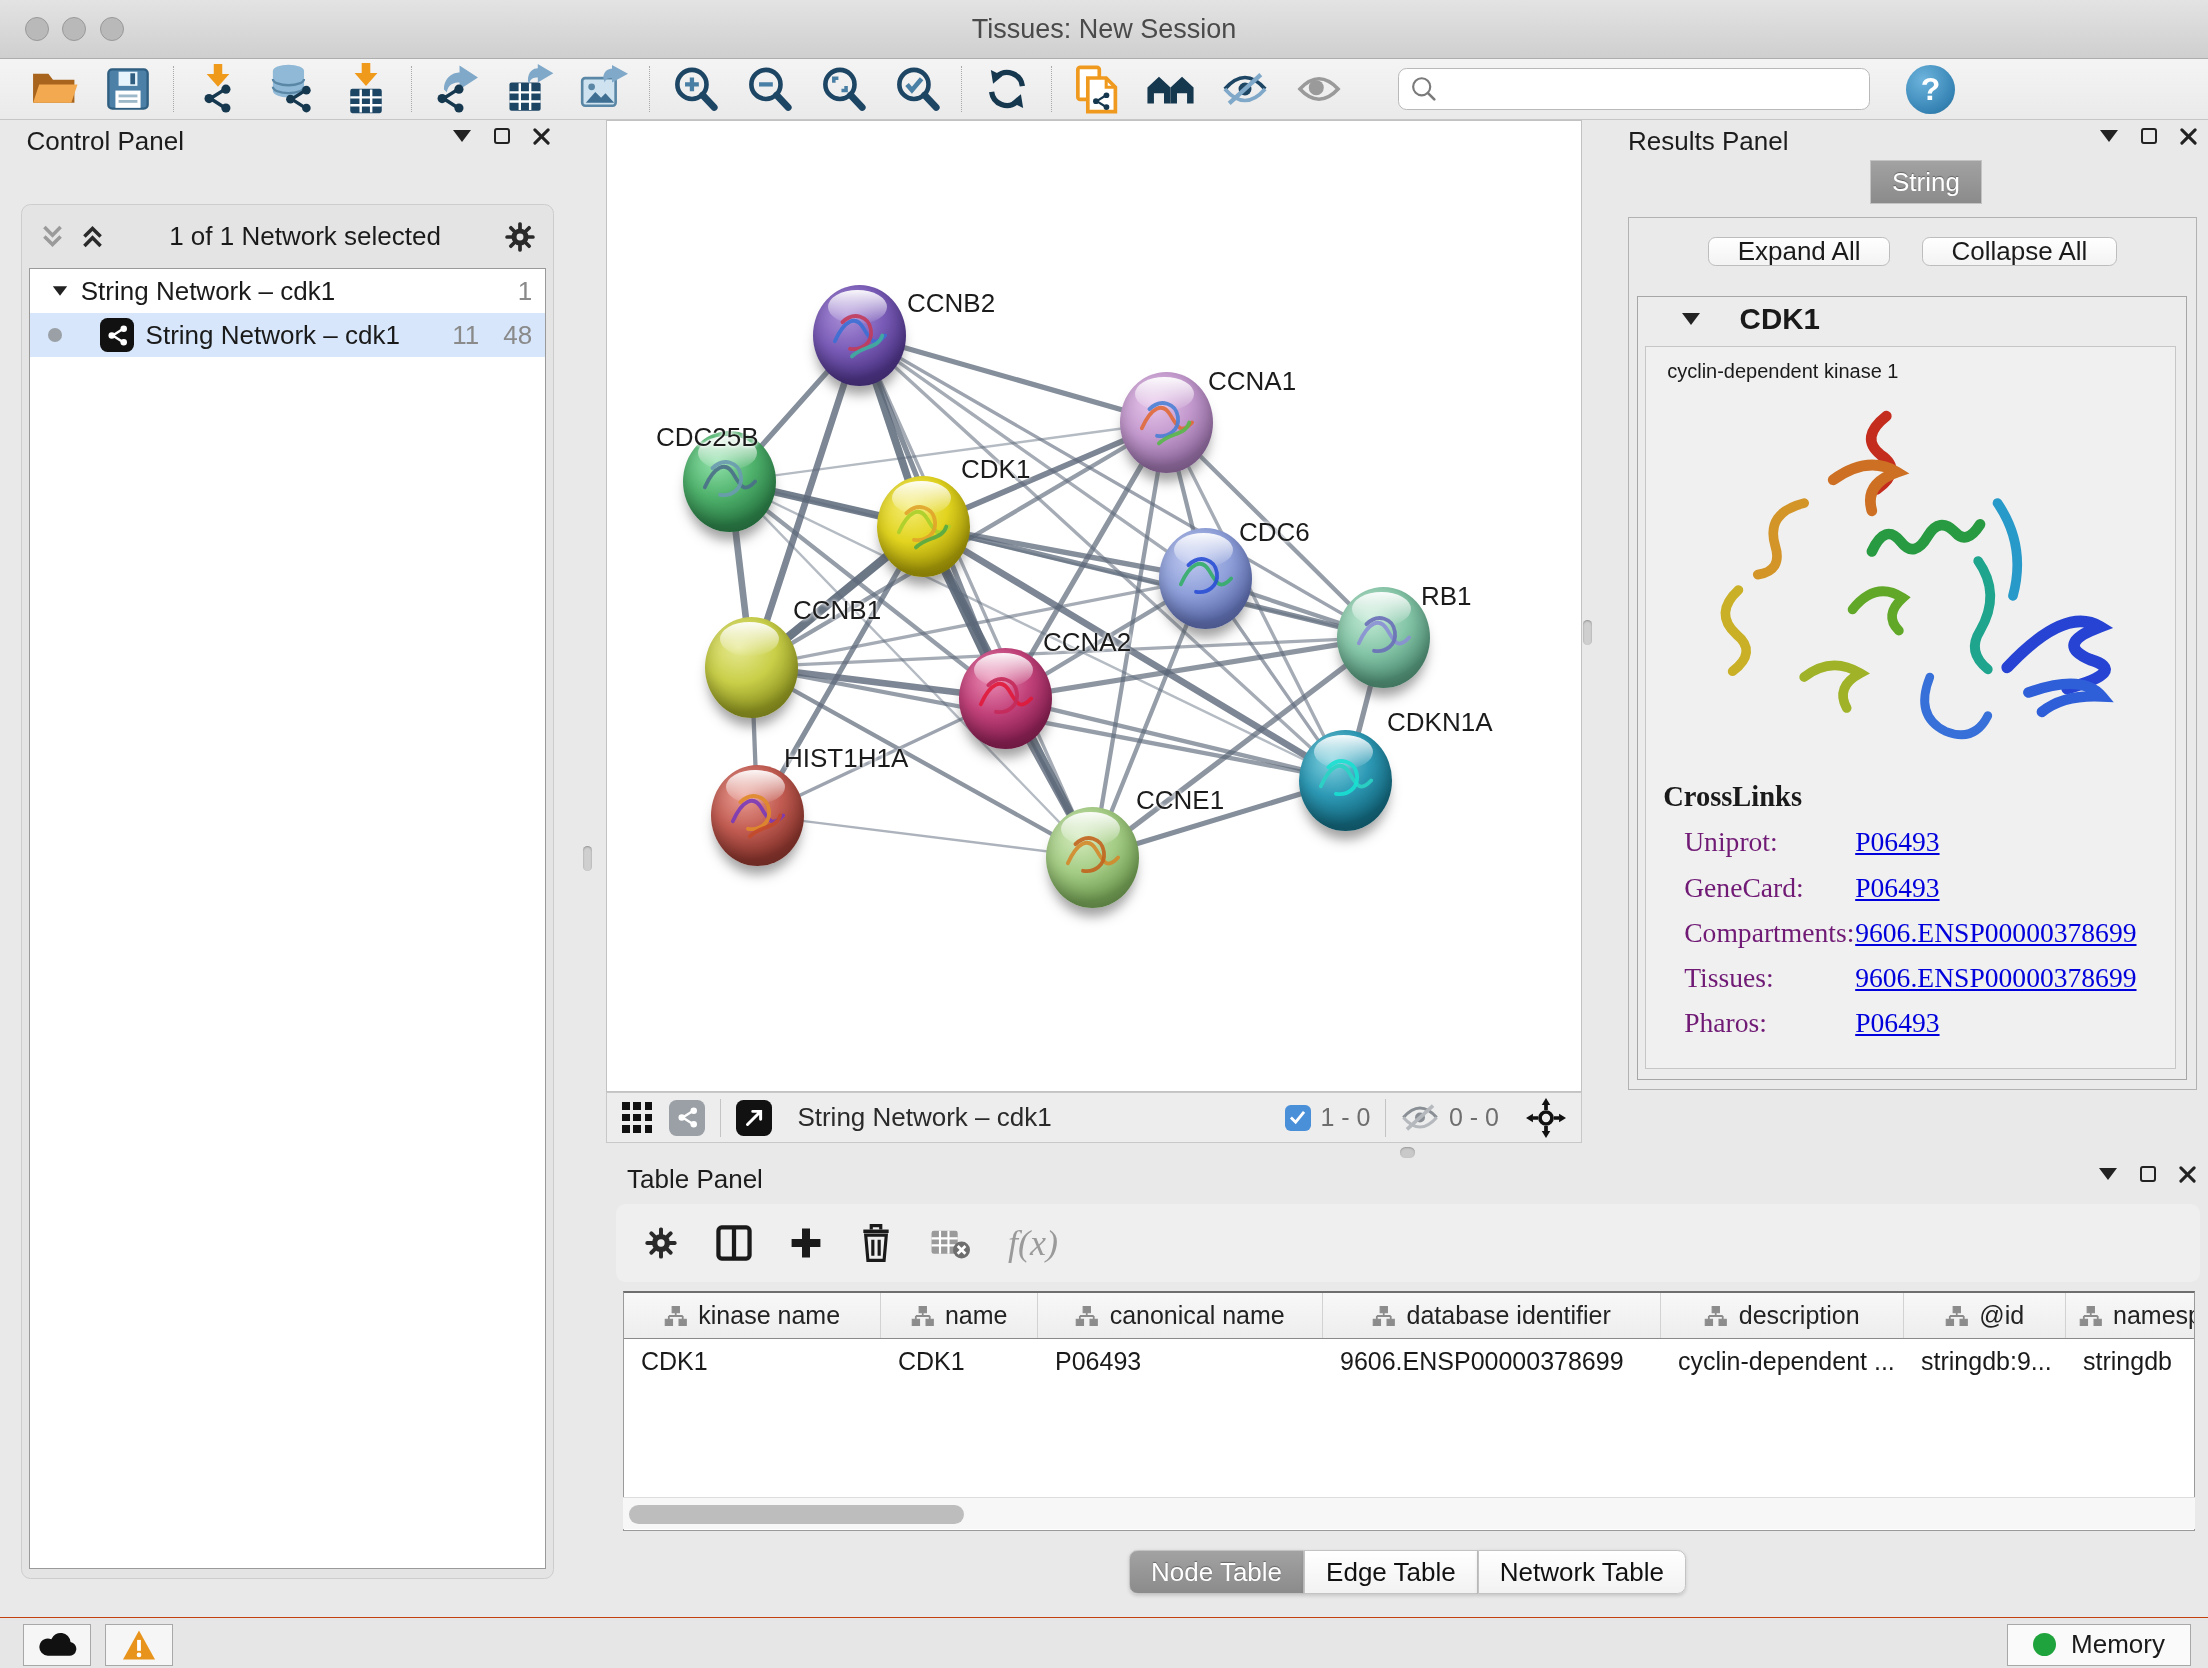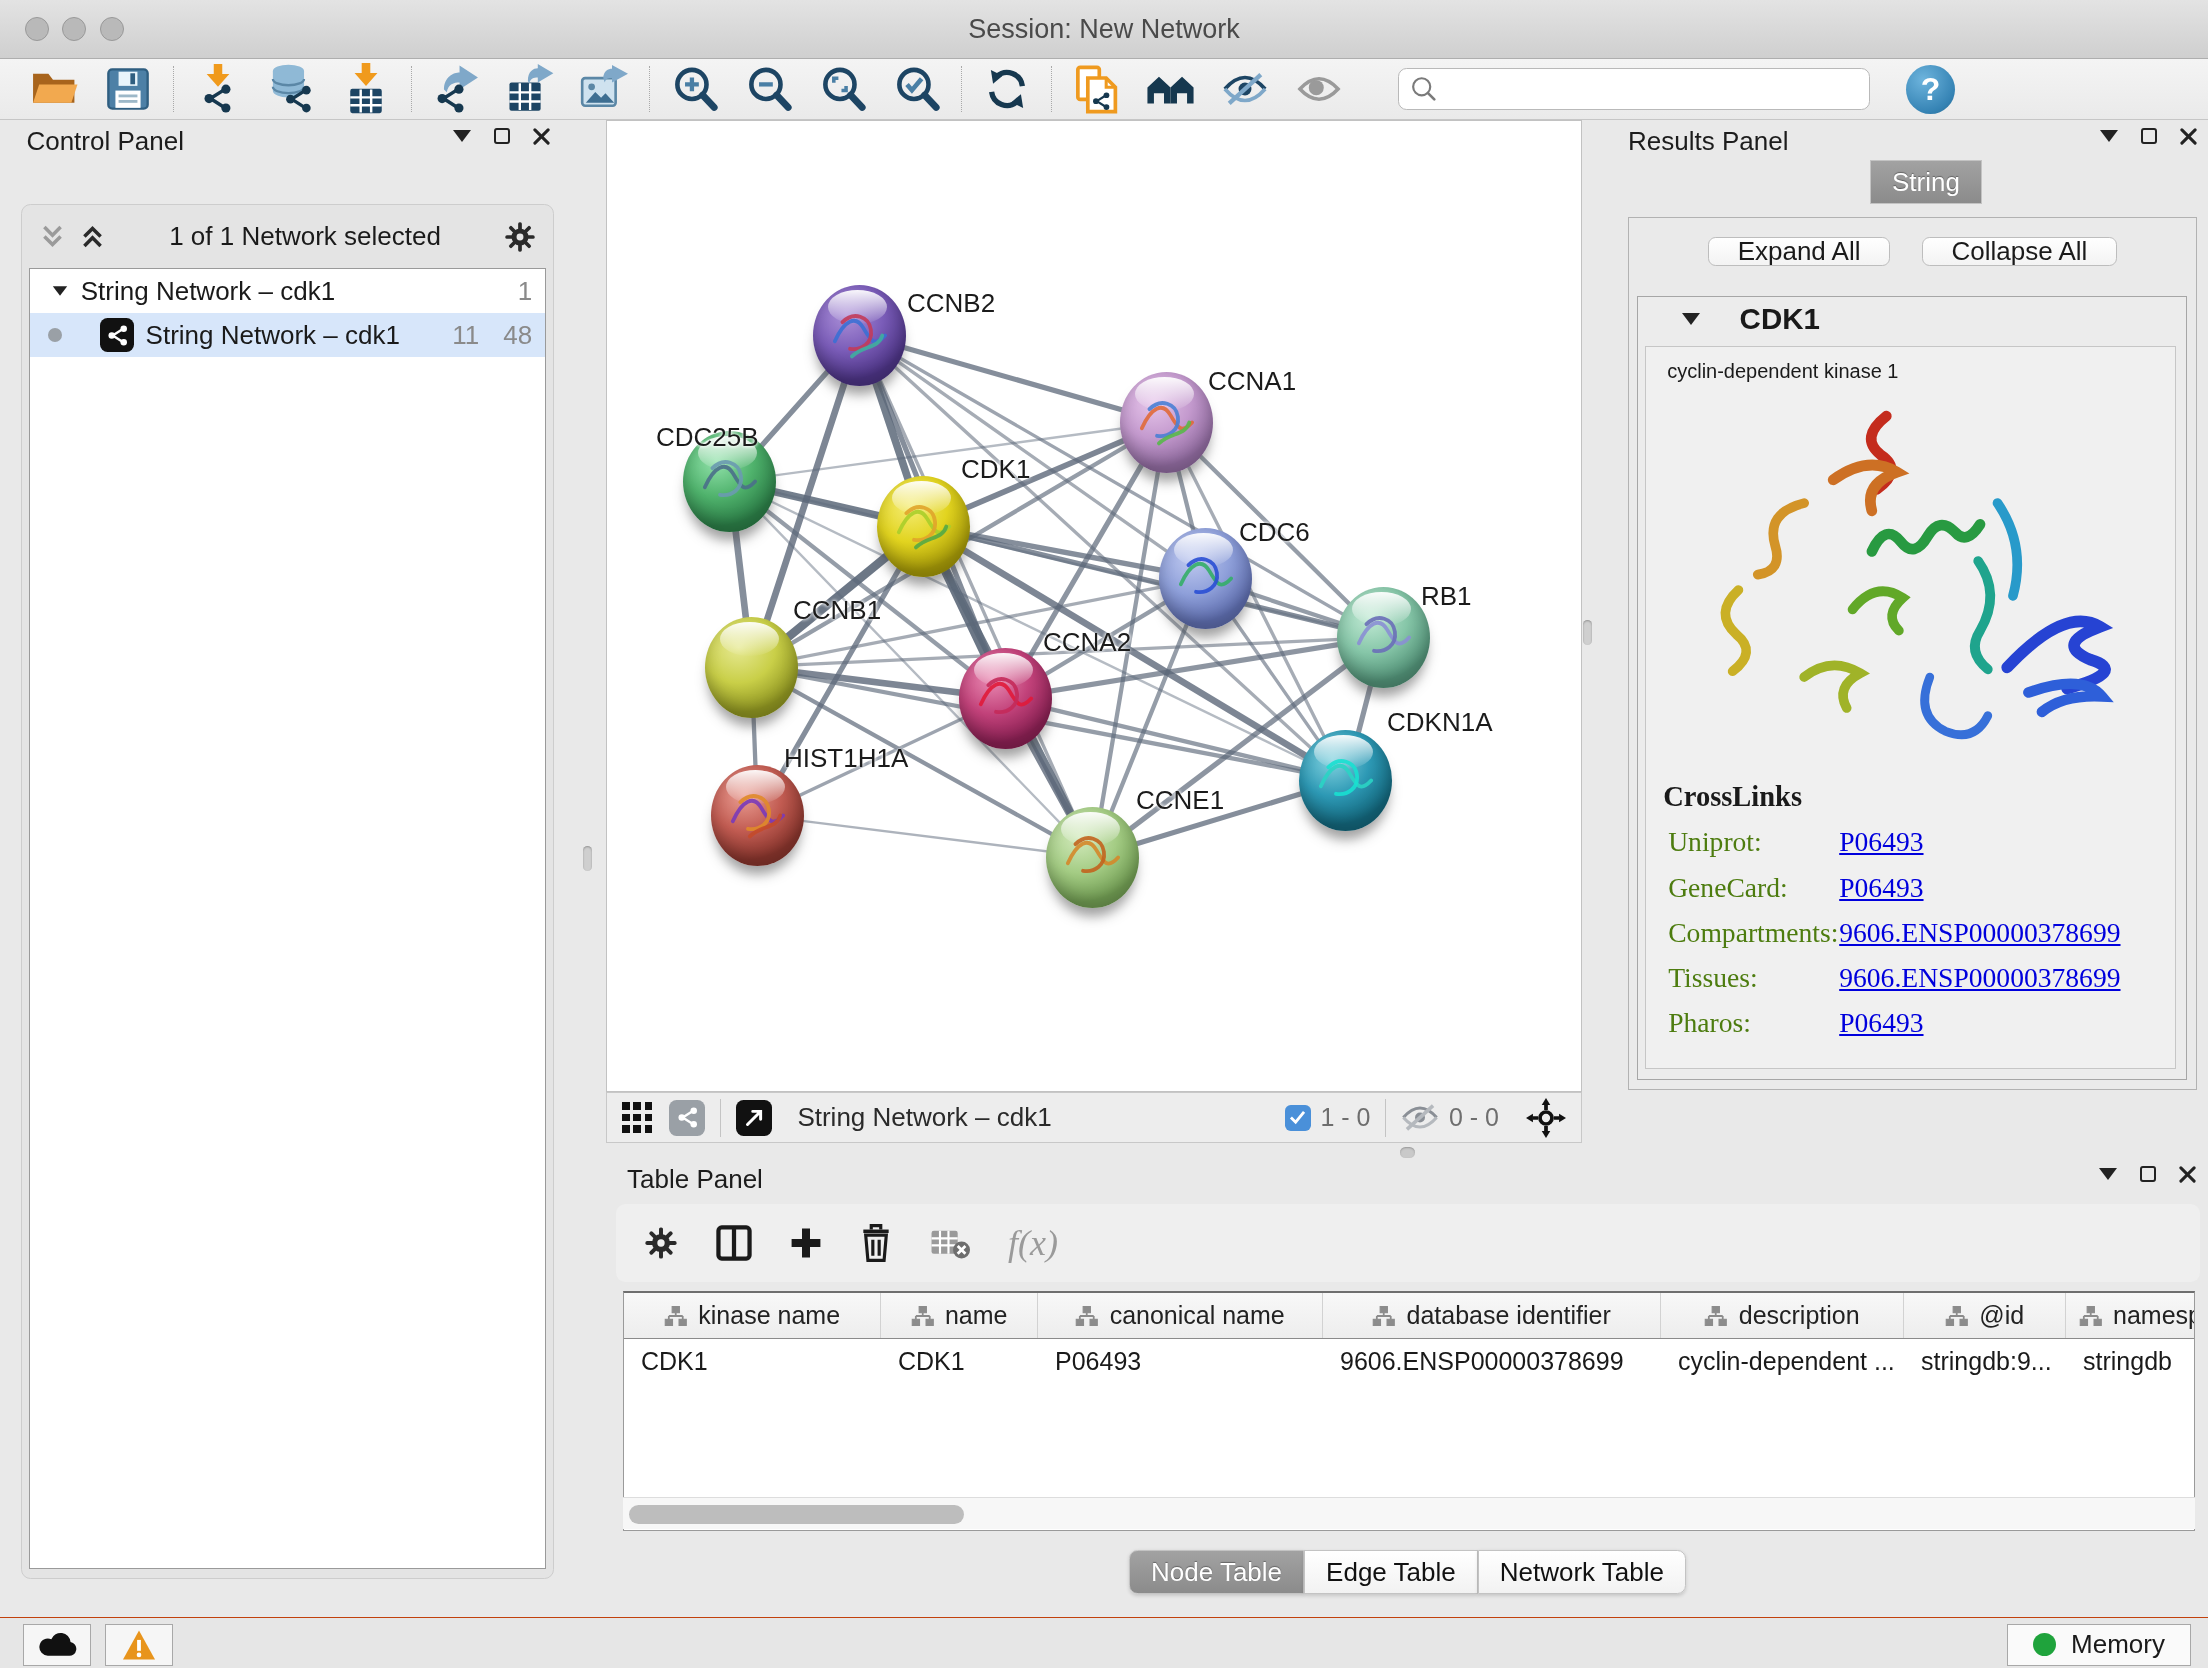--- a/index.html
+++ b/index.html
@@ -93,21 +93,21 @@
     border-radius:7.6px; font-size:26px; display:flex; align-items:center; }
   #rp-inner { position:absolute; left:7.6px; top:78px; width:550px; height:784px; background:#ececec; border:1.9px solid #a6a6a6; }
   #rp-gene-row { height:44px; display:flex; align-items:center; gap:40px; padding-left:44px; }
   #rp-gene { font-size:29.5px; font-weight:bold; }
   #rp-inner2 { position:absolute; left:7.6px; top:49px; width:531px; height:723px; background:#f0f0f0; border:1px solid #c6c6c6; overflow:hidden; }
   #rp-desc { font-size:20px; margin:13.3px 0 0 21px; }
   #rp-protein { display:block; margin:5.7px auto 0; }
   #rp-crosslinks { font-family:"Liberation Serif", serif; margin:15px 0 0 17px; }
   #rp-cl-title { font-size:28.5px; font-weight:bold; }
   .cl-row { display:flex; margin-top:13.3px; font-size:27.6px; }
-  .cl-label { width:150px; margin-left:5px; color:#4d7c0f; flex:0 0 auto; }
+  .cl-label { width:150px; margin-left:21px; color:#701a75; flex:0 0 auto; }
   .cl-link { color:#0000dd; text-decoration:underline; margin-left:21px; white-space:nowrap; }
 
   
   #table-panel { position:absolute; left:606px; top:1162px; width:1603px; height:447px; }
   #tp-toolbar { position:absolute; left:9.5px; top:42px; width:1584px; height:78px; background:#efefef; border-radius:9.5px;
     display:flex; align-items:center; gap:38px; padding:0 28.5px; }
   #tp-table { position:absolute; left:17px; top:129px; width:1572px; height:240px; background:#fff;
     border:1px solid #9a9a9a; border-top:2.9px solid #6e6e6e; overflow:hidden; }
   #tp-header { display:flex; height:46px; background:linear-gradient(#f8f8f8,#ededed); border-bottom:1.9px solid #8a8a8a; }
   .th { display:flex; align-items:center; justify-content:center; gap:11.4px; font-size:25px; color:#222;
@@ -155,21 +155,21 @@
     </g>
   </defs>
 </svg>
 
 <div id="titlebar">
   <div class="traffic">
     <span></span>
     <span></span>
     <span></span>
   </div>
-  <div class="title">Session: New Network</div>
+  <div class="title">Tissues: New Session</div>
 </div>
 
 <div id="toolbar">
   <div class="tbtn">
     <svg width="49" height="40" viewBox="0 0 32 26">
       <path d="M2,3 h10 l3,4 h14 v15 H2 Z" fill="#a8641c"></path>
       <path d="M6,10 h25 l-4,12 H2 Z" fill="#f2a94f"></path>
     </svg>
   </div>
   <div class="tbtn">

